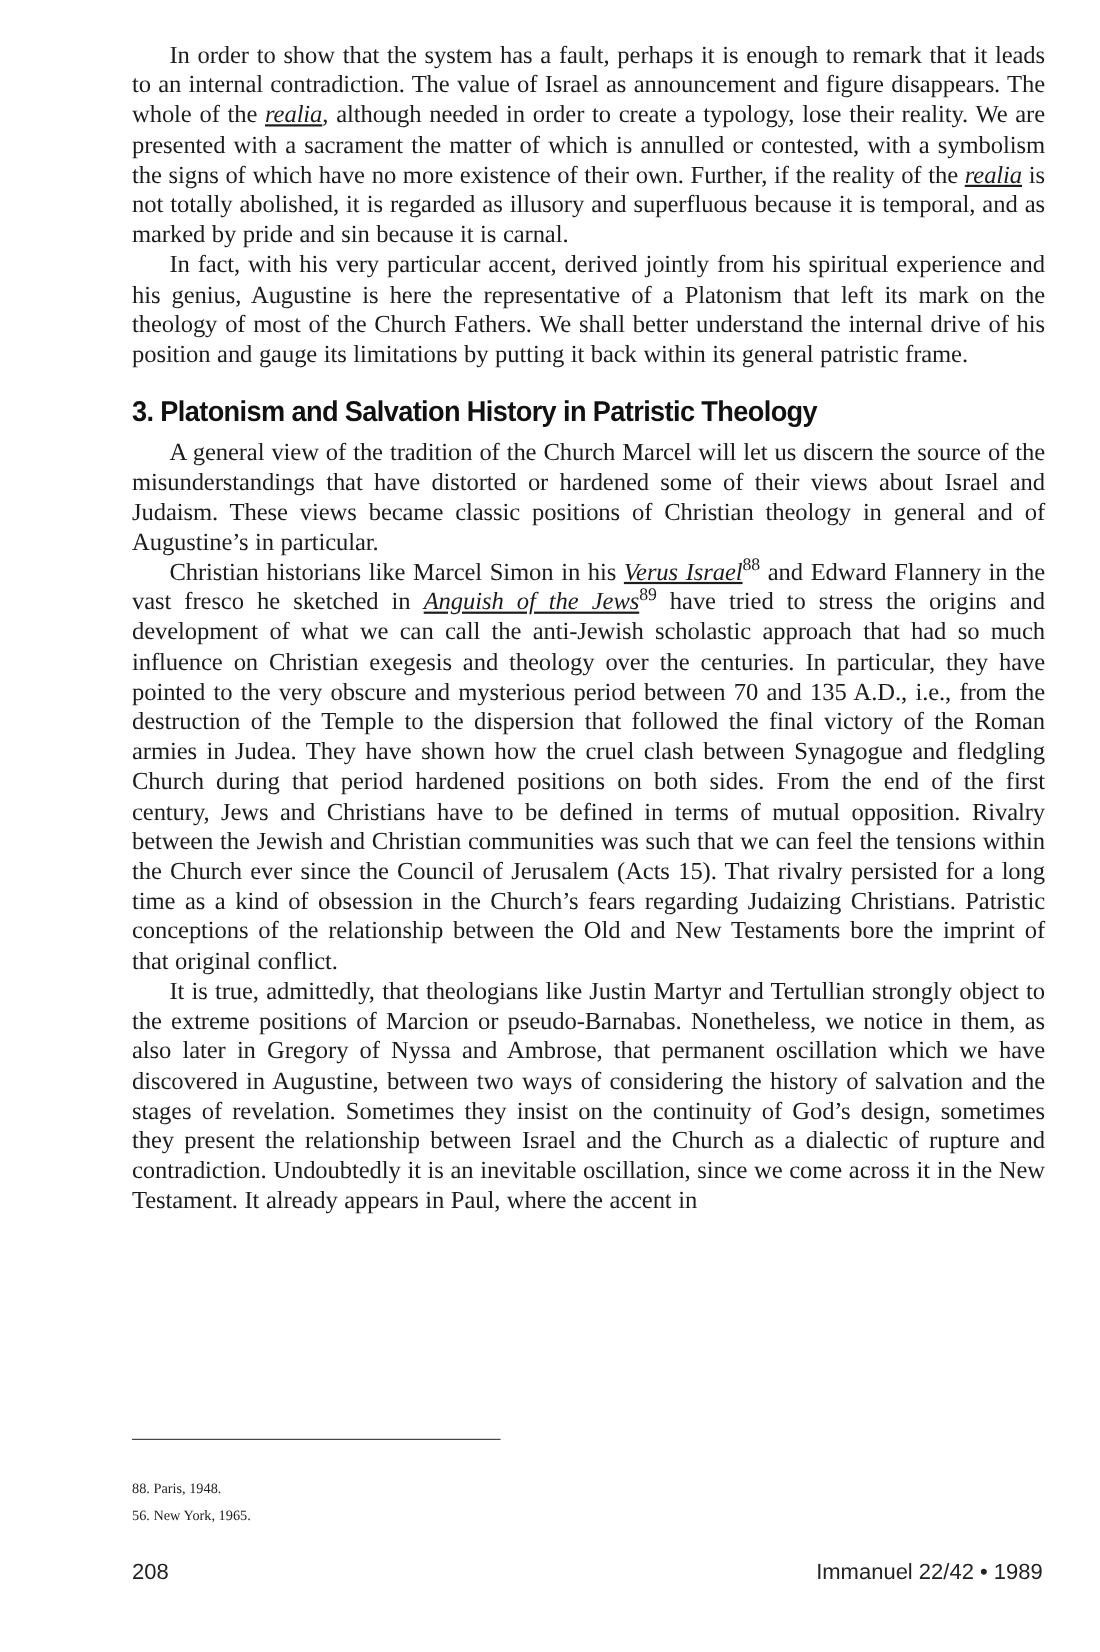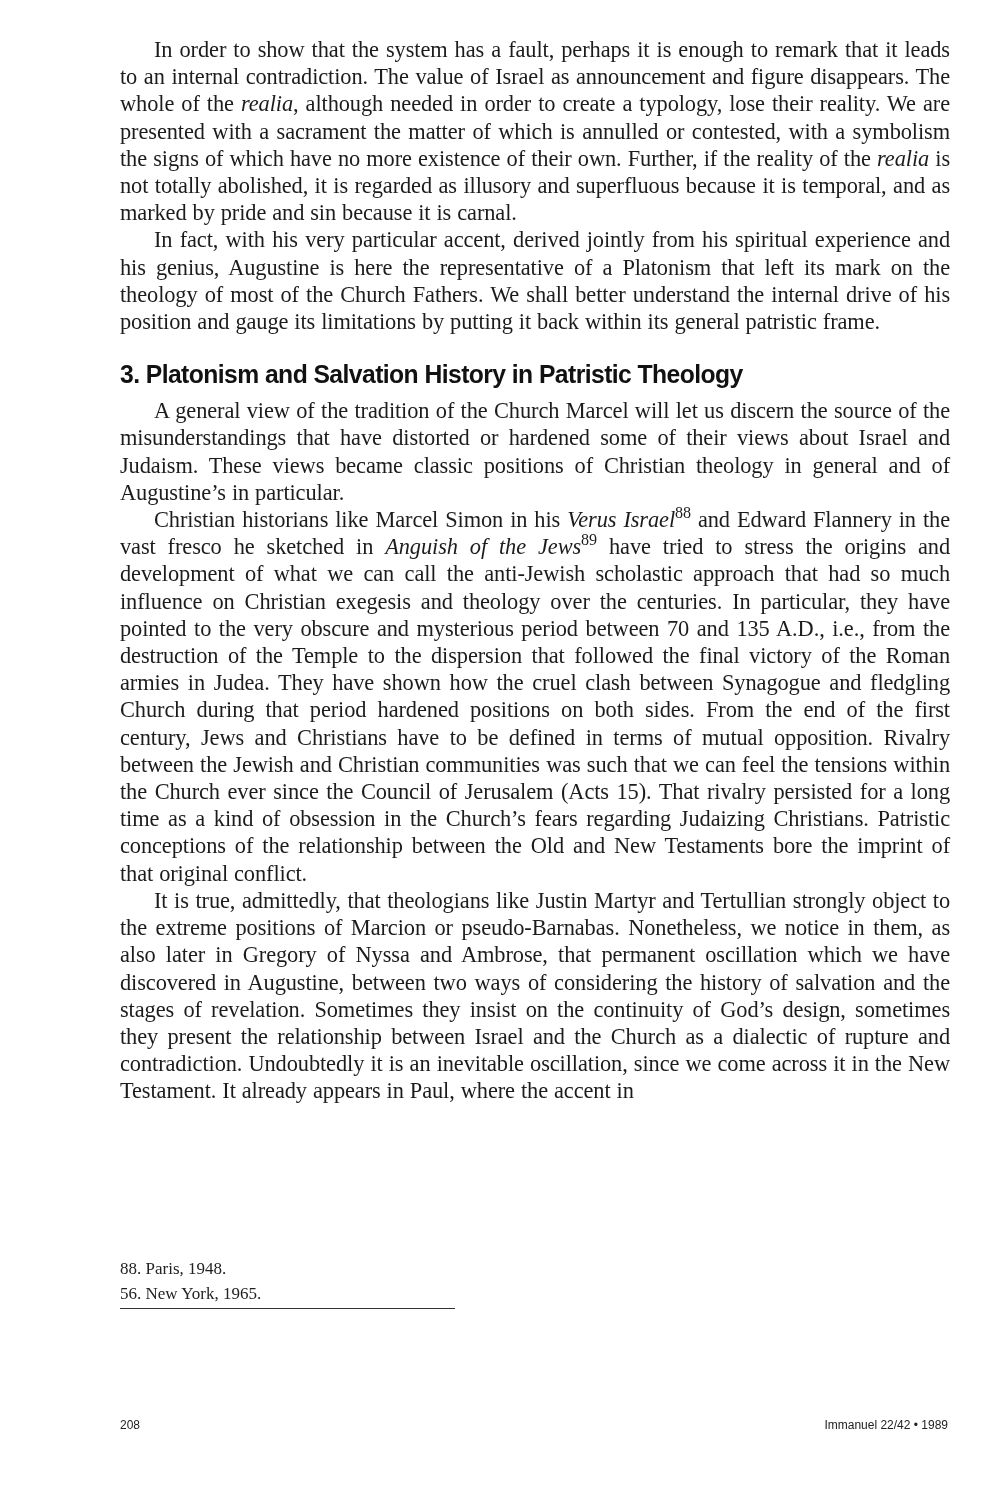--- a/index.html
+++ b/index.html
@@ -9,45 +9,45 @@
     font-family: "Liberation Serif", "DejaVu Serif", serif;
     font-size: 22.4px;
     line-height: 27.2px;
     text-align: justify;
     margin: 0;
     text-indent: 34px;
     letter-spacing: -0.1px;
     word-spacing: 0.5px;
   }
   .para.first { text-indent: 34px; }
-  .para em { font-style: italic; }
+  .para em { font-style: italic; text-decoration: underline; }
   sup { font-size: 0.72em; line-height: 0; vertical-align: 0.55em; margin-top: 17px; }
   h2 {
     font-family: "Liberation Sans", "DejaVu Sans", sans-serif;
     font-weight: bold;
     font-size: 26px;
     line-height: 30px;
     margin: 24px 0 8px 0;
     color: #111;
     letter-spacing: -0.6px;
     transform: scaleX(0.95);
     transform-origin: left;
     white-space: nowrap;
   }
   .rule { position: absolute; left: 120px; top: 1308px; width: 335px; height: 0; border-top: 1.5px solid #333; }
   .footnotes {
-    position: absolute; left: 120px; top: 1256px;
+    position: absolute; left: 120px; top: 1340px;
     font-family: "Liberation Serif", "DejaVu Serif", serif;
-    font-size: 17px; line-height: 25px; color: #222;
+    font-size: 13px; line-height: 25px; color: #222;
   }
   .footnotes div { margin: 0; }
   .folio {
     position: absolute; top: 1418px; left: 120px; width: 828px;
     font-family: "Liberation Sans", "DejaVu Sans", sans-serif;
-    font-size: 12px; color: #222;
+    font-size: 20px; color: #222;
     display: flex; justify-content: space-between;
   }
 </style>
 </head>
 <body>
 
 <div class="page">
   <p class="para first"><span>In order to show that the system has a fault, perhaps it is enough to remark that it leads to an internal contradiction. The value of Israel as announcement and figure disappears. The whole of the </span><em>realia</em><span>, although needed in order to create a typology, lose their reality. We are presented with a sacrament the matter of which is annulled or contested, with a symbolism the signs of which have no more existence of their own. Further, if the reality of the </span><em>realia</em><span> is not totally abolished, it is regarded as illusory and superfluous because it is tempo­ral, and as marked by pride and sin because it is carnal.</span></p>
 
   <p class="para">In fact, with his very particular accent, derived jointly from his spiritual ex­perience and his genius, Augustine is here the representative of a Platonism that left its mark on the theology of most of the Church Fathers. We shall bet­ter understand the internal drive of his position and gauge its limitations by putting it back within its general patristic frame.</p>

